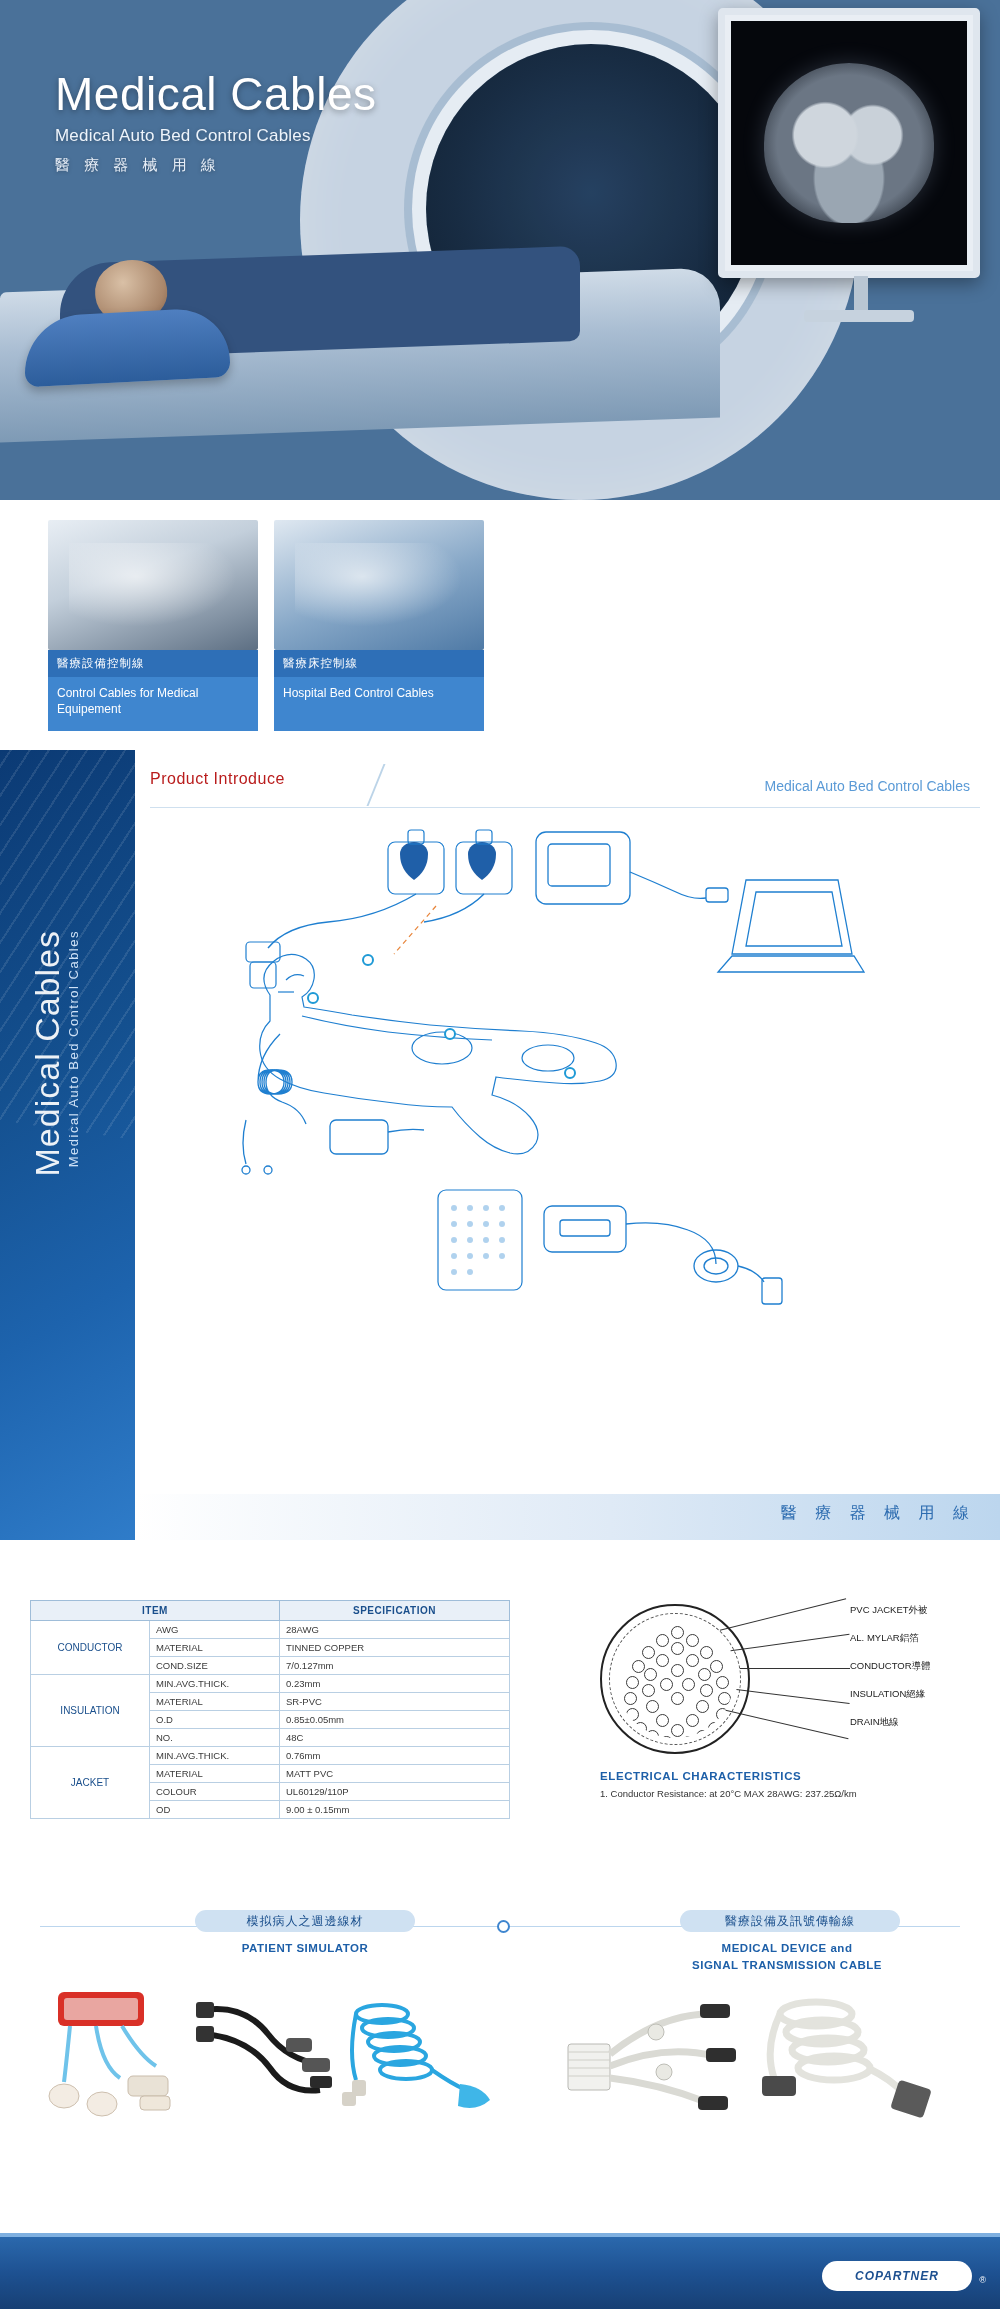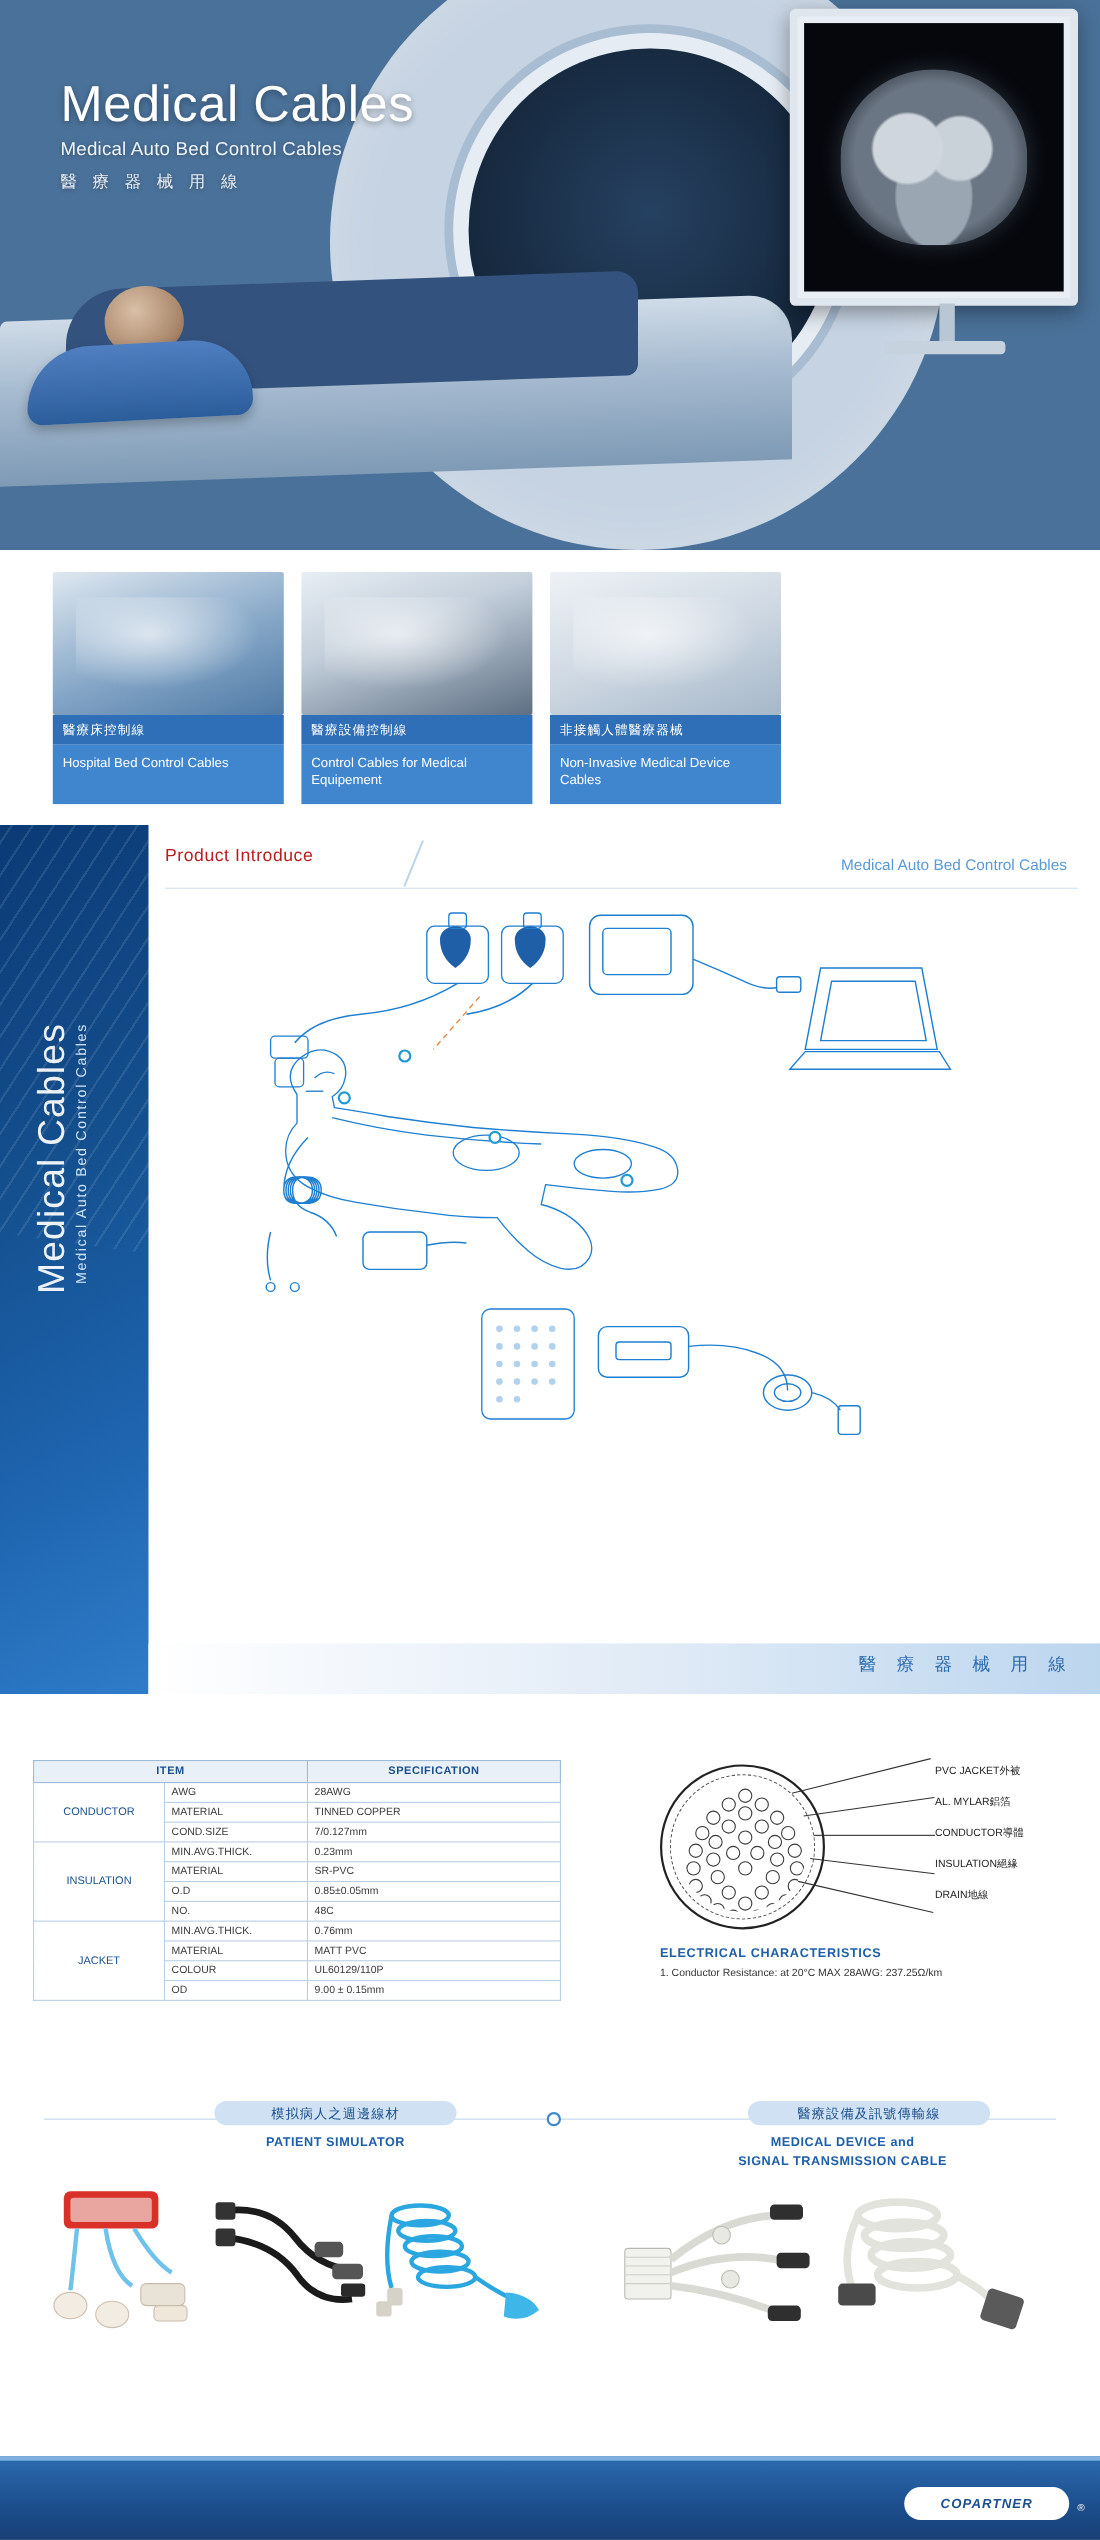--- a/index.html
+++ b/index.html
@@ -267,21 +267,21 @@
     background:#cfe1f2; color:#1a4f8c; font-size:12px;
     display:flex; align-items:center; justify-content:center; letter-spacing:1px;
   }
   .pill.left { left:195px; width:220px; }
   .pill.right { left:680px; width:220px; }
   .bot-en {
     position:absolute; top:52px; color:#1d5fa8; font-size:11.5px; font-weight:bold;
     text-align:center; letter-spacing:.5px; line-height:1.45;
   }
   .bot-en.left { left:195px; width:220px; }
-  .bot-en.right { left:636px; width:260px; }
+  .bot-en.right { left:657px; width:260px; }
   .prod { position:absolute; top:92px; height:150px; }
   .prod-img {
     width:100%; height:100%;
     border-radius:4px;
   }
 
   
   .footer {
     position:absolute; bottom:0; left:0; width:1000px; height:76px;
     background:linear-gradient(180deg,#2c6bb0 0%, #1d5090 55%, #173f74 100%);
@@ -326,36 +326,31 @@
     <div class="hero-title">Medical Cables</div>
     <div class="hero-sub">Medical Auto Bed Control Cables</div>
     <div class="hero-cn">醫 療 器 械 用 線</div>
   </div>
 </div>
 
 <div class="cards">
 
 
   <div class="card">
+    <div class="card-photo p3"></div>
+    <div class="card-cn">醫療設備控制線</div>
+    <div class="card-en">Control Cables for Medical Equipement</div>
+  </div>
+
+  <div class="card">
     <div class="card-photo p2"></div>
     <div class="card-cn">醫療床控制線</div>
     <div class="card-en">Hospital Bed Control Cables</div>
   </div>
 
-  <div class="card">
-    <div class="card-photo p3"></div>
-    <div class="card-cn">醫療設備控制線</div>
-    <div class="card-en">Control Cables for Medical Equipement</div>
-  </div>
-
-  <div class="card">
-    <div class="card-photo p4"></div>
-    <div class="card-cn">非接觸人體醫療器械</div>
-    <div class="card-en">Non-Invasive Medical Device Cables</div>
-  </div>
 
 </div>
 
 <div class="intro-band">
 
   <div class="intro-left">
     <div class="vert-title">Medical Cables</div>
     <div class="vert-sub">Medical Auto Bed Control Cables</div>
   </div>
 

